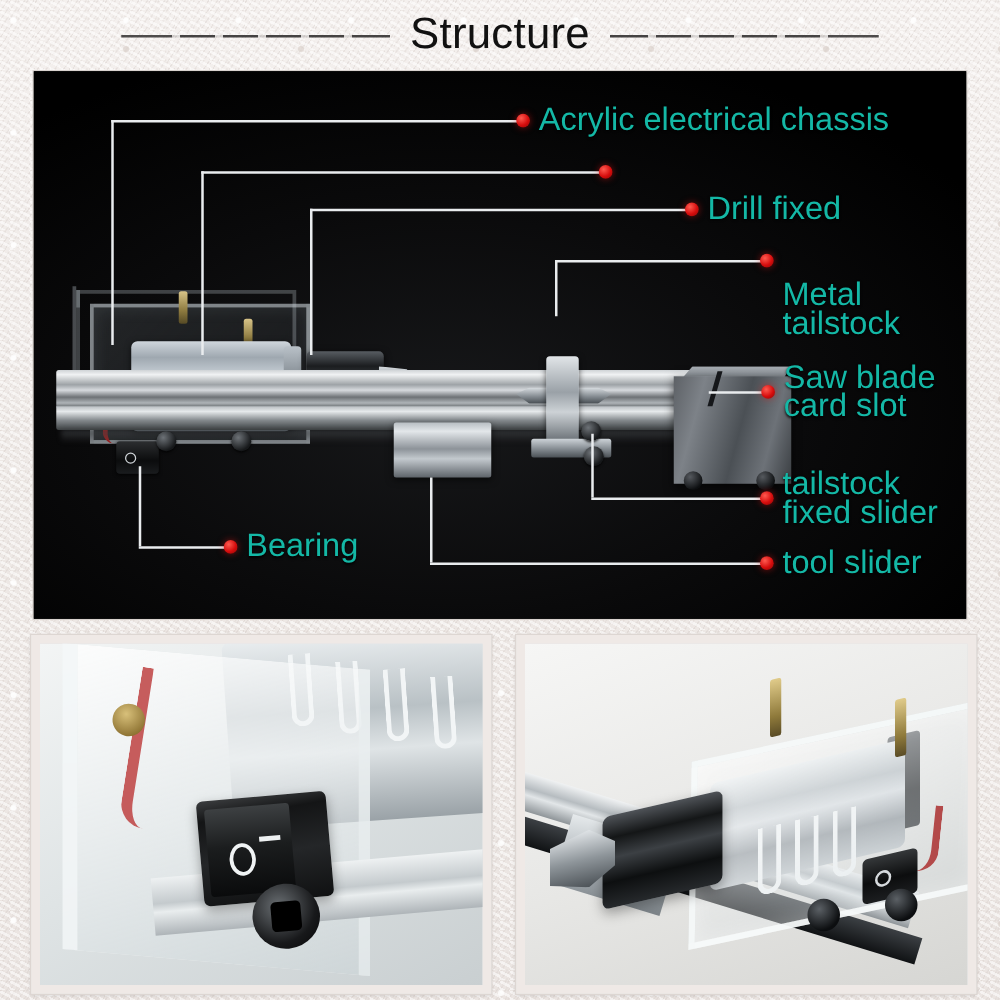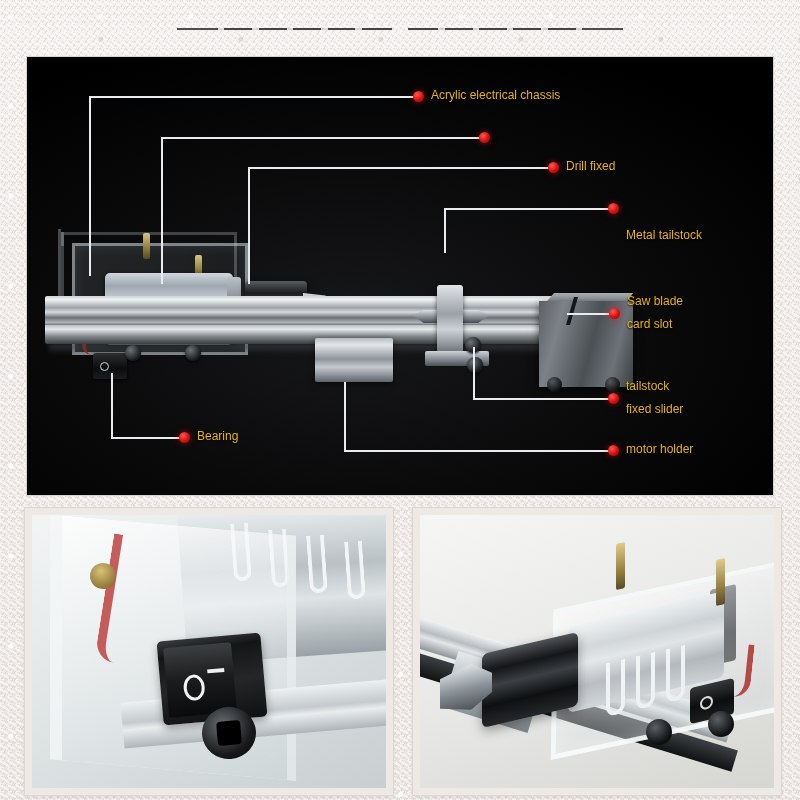--- a/index.html
+++ b/index.html
@@ -199,21 +199,21 @@
   
   .leader{position:absolute;background:#e9ecee;}
   .leader.h{height:1.6px;}
   .leader.v{width:1.6px;}
   .dot{
     position:absolute;width:11px;height:11px;border-radius:50%;
     background:radial-gradient(circle at 36% 32%,#ff5a50,#d60d0d 55%,#8a0505 100%);
     box-shadow:0 0 6px rgba(220,20,20,.55);
   }
   .callout{
-    position:absolute;color:#eab308;font-size:12px;line-height:23px;white-space:pre-line;
+    position:absolute;color:#14b8a6;font-size:26px;line-height:23px;white-space:pre-line;
     text-shadow:0 1px 2px rgba(0,0,0,.9);
   }
 
   
   .inset{
     position:absolute;top:508px;height:273px;overflow:hidden;
     border:7px solid #efe9e6;
     box-shadow:0 0 0 1px #ddd6d2, 0 1px 3px rgba(0,0,0,.18);
     background:#dfe3e4;
   }
@@ -343,20 +343,21 @@
     background:radial-gradient(circle at 36% 32%,#5b6065,#0c0e10 70%);
   }
 </style>
 </head>
 <body>
 
 <div id="page"></div>
 
 <div class="header">
   <span class="rule left"></span>
+  <span class="title">Structure</span>
   <span class="rule"></span>
 </div>
 
 <div class="hero">
   <div class="hero-bg"></div>
 
   <div class="machine">
     <div class="acrylic-edge"></div>
     <div class="acrylic"></div>
 
@@ -429,21 +430,21 @@
   <div class="dot" style="left:581px;top:388px;"></div>
   <div class="dot" style="left:152px;top:375px;"></div>
 
   <div class="callout" style="left:404px;top:27px;">Acrylic electrical chassis</div>
   <div class="callout" style="left:539px;top:98px;">Drill fixed</div>
   <div class="callout" style="left:599px;top:139px;margin-top:28px;">Metal tailstock</div>
   <div class="callout" style="left:600px;top:233px;">Saw blade
 card slot</div>
   <div class="callout" style="left:599px;top:318px;">tailstock
 fixed slider</div>
-  <div class="callout" style="left:599px;top:381px;">motor holder</div>
+  <div class="callout" style="left:599px;top:381px;">tool slider</div>
   <div class="callout" style="left:170px;top:368px;">Bearing</div>
 </div>
 
 <div class="inset left">
   <div class="inset-img">
     <div class="li-bg"></div>
     <div class="li-motor"></div>
     <div class="li-slot" style="left:200px;top:8px;"></div>
     <div class="li-slot" style="left:238px;top:14px;"></div>
     <div class="li-slot" style="left:276px;top:20px;"></div>

